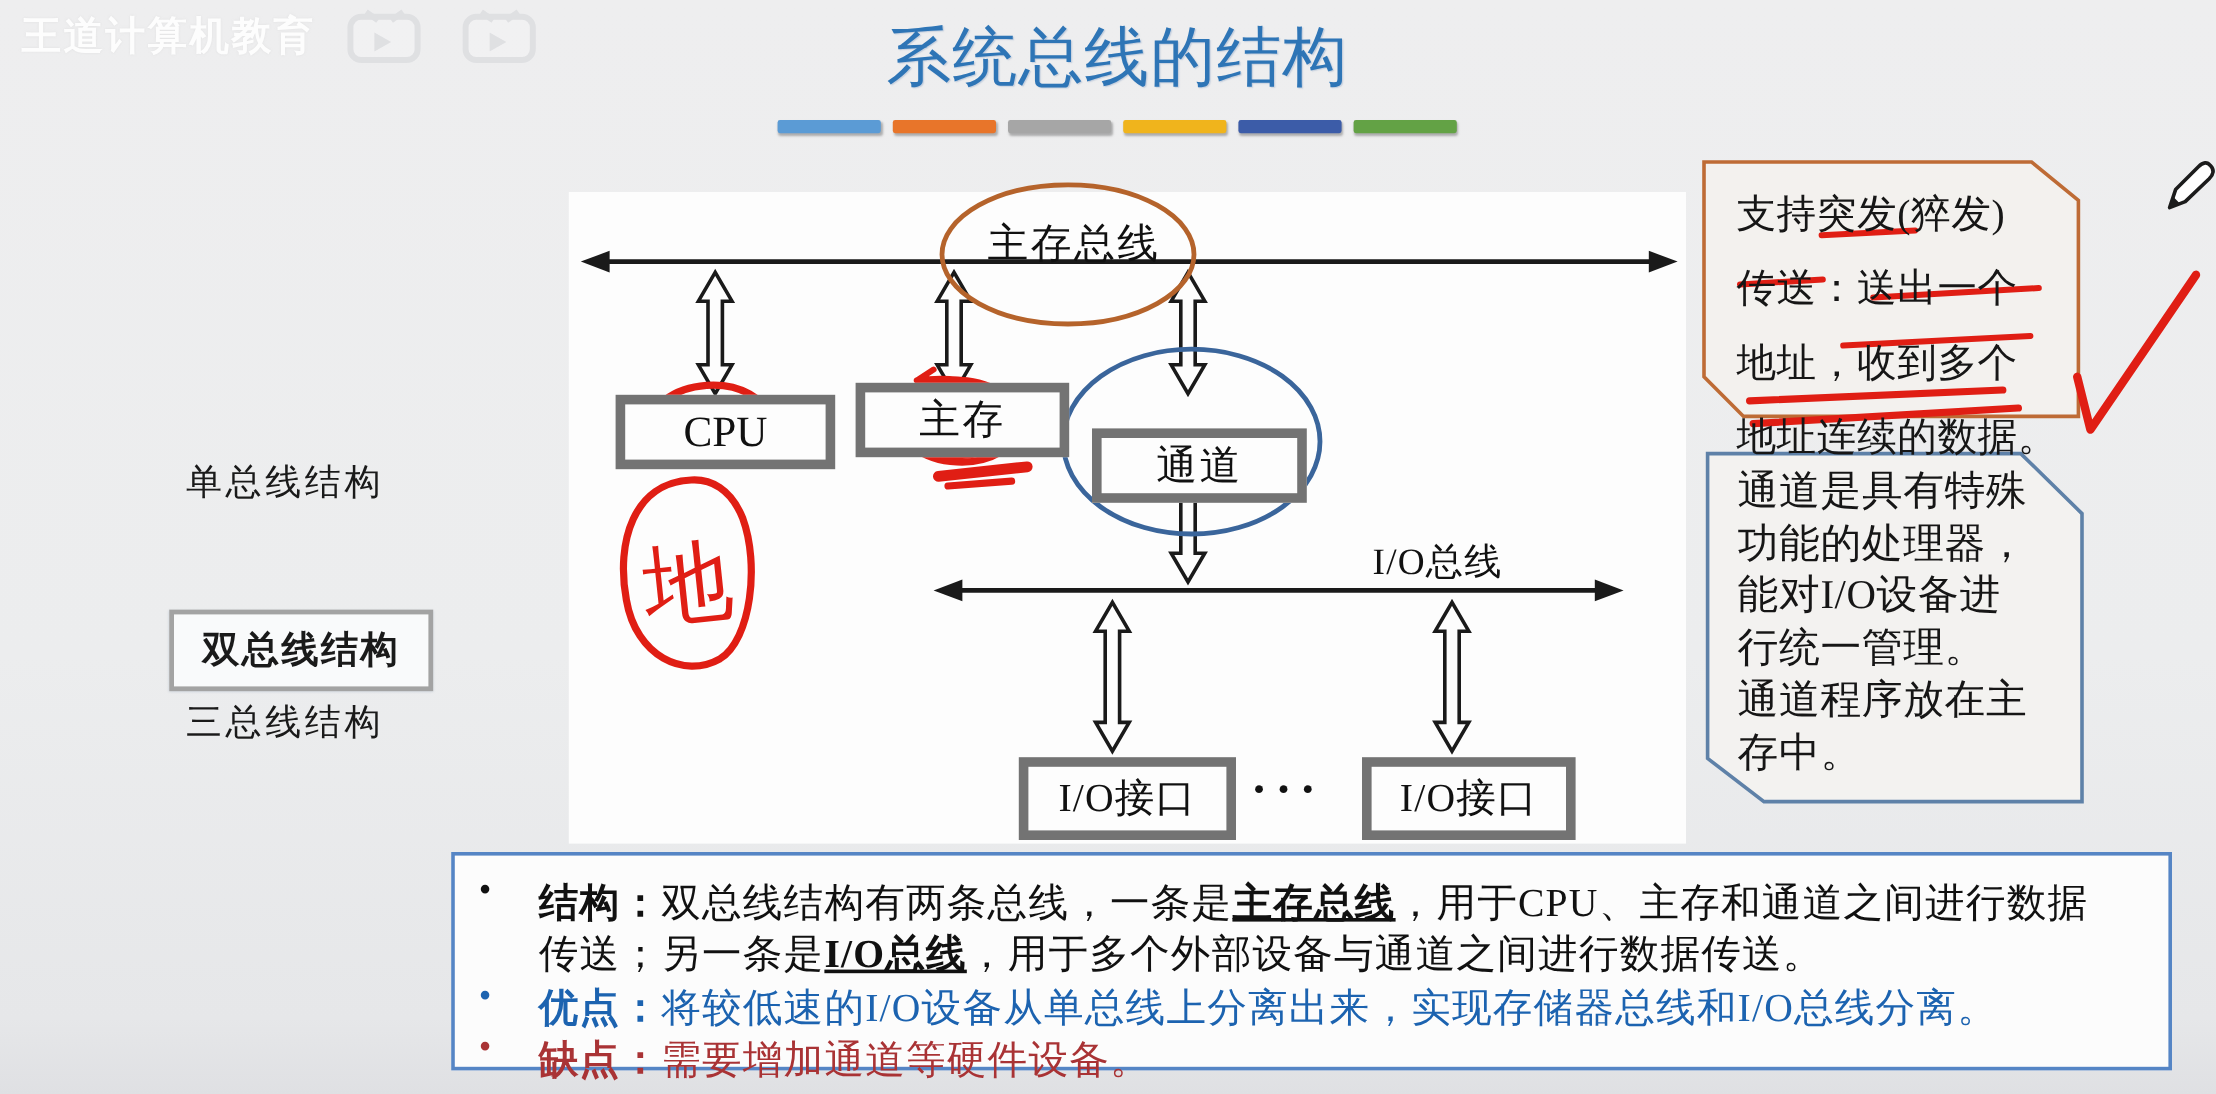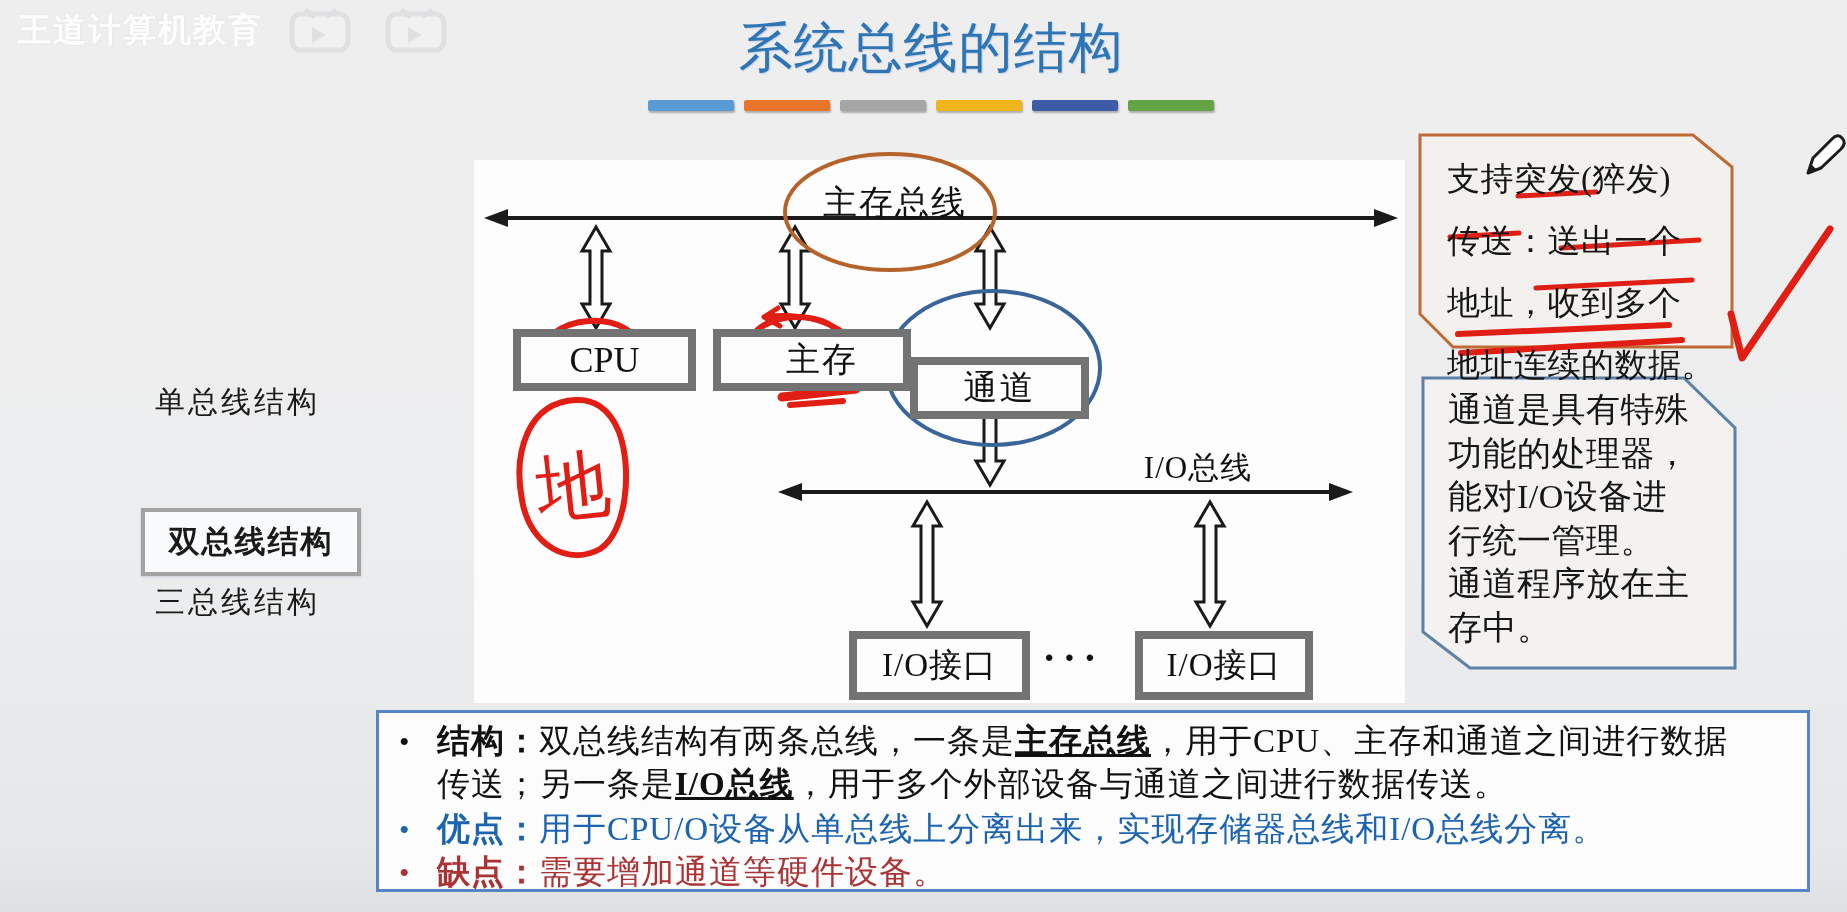--- a/index.html
+++ b/index.html
@@ -21,21 +21,21 @@
   #bars{left:648px;top:100px;display:flex;gap:10px;}
   #bars span{width:86px;height:11px;border-radius:2px;box-shadow:1px 2px 2px rgba(0,0,0,.28);}
   .bar-0{background:#5B9BD5;} .bar-1{background:#E8752A;} .bar-2{background:#A6A6A6;}
   .bar-3{background:#F0B41C;} .bar-4{background:#3C5CA8;} .bar-5{background:#63A245;}
   
   #panel{left:474px;top:160px;width:931px;height:543px;background:#fdfdfd;}
   
   .dbox{position:absolute;background:#fdfdfd;border:8px solid #737373;display:flex;
     align-items:center;justify-content:center;font-size:34px;letter-spacing:2px;}
   #box-cpu{left:513px;top:329px;width:167px;height:46px;font-size:36px;letter-spacing:0;}
-  #box-mem{left:713px;top:329px;width:162px;height:46px;padding-left:20px;}
+  #box-mem{left:713px;top:319px;width:162px;height:46px;}
   #box-chan{left:910px;top:329px;width:163px;height:46px;margin-top:28px;}
   #box-io1{left:849px;top:631px;width:165px;height:53px;font-size:33px;letter-spacing:1px;}
   #box-io2{left:1135px;top:631px;width:162px;height:53px;font-size:33px;letter-spacing:1px;}
   #dots{left:1038px;top:634px;width:70px;text-align:center;font-size:40px;font-weight:bold;letter-spacing:7px;color:#111;}
   
   #lbl-membus{left:815px;top:180px;width:160px;text-align:center;font-size:34px;letter-spacing:2px;}
   #lbl-iobus{left:1128px;top:447px;width:140px;text-align:center;font-size:31px;letter-spacing:1px;}
   
   .navitem{position:absolute;font-size:30px;letter-spacing:3px;color:#1a1a1a;}
   #nav-single{left:155px;top:382px;}
@@ -46,21 +46,21 @@
   
   .callout-text{position:absolute;font-size:33px;line-height:62px;white-space:pre-line;
     color:#161616;letter-spacing:0.5px;}
   #callout-burst-text{left:1447px;top:148px;width:278px;}
   #callout-chan-text{left:1448px;top:388px;width:280px;font-size:34px;line-height:43.5px;}
   
   #bottom-box{left:376px;top:710px;width:1434px;height:182px;background:#fcfcfc;
     border:3px solid #5585C5;box-sizing:border-box;}
   .brow{position:absolute;left:16px;display:flex;align-items:flex-start;}
   .bdot{width:38px;font-size:30px;line-height:43px;text-align:left;padding-left:4px;}
-  .btext{margin:0;font-size:33px;line-height:43px;white-space:pre-line;letter-spacing:1px;width:1360px;}
+  .btext{margin:12px;font-size:33px;line-height:43px;white-space:pre-line;letter-spacing:1px;width:1360px;}
   #brow-0{top:7px;} #brow-1{top:95px;} #brow-2{top:138px;}
   #brow-0 .bdot,#brow-0 .btext{color:#111;}
   #brow-1 .bdot,#brow-1 .btext{color:#1C63B0;}
   #brow-2 .bdot,#brow-2 .btext{color:#A93335;}
   .blabel{font-weight:bold;}
   .bu{font-weight:bold;text-decoration:underline;}
   svg{position:absolute;left:0;top:0;}
 </style>
 </head>
 <body>
@@ -178,19 +178,19 @@
 存中。</div>
 
 <div class="abs" id="bottom-box">
   <div class="brow" id="brow-0">
     <span class="bdot">•</span>
     <p class="btext"><span class="blabel">结构：</span><span>双总线结构有两条总线，一条是</span><span class="bu">主存总线</span><span>，用于CPU、主存和通道之间进行数据
 传送；另一条是</span><span class="bu">I/O总线</span><span>，用于多个外部设备与通道之间进行数据传送。</span></p>
   </div>
   <div class="brow" id="brow-1">
     <span class="bdot">•</span>
-    <p class="btext"><span class="blabel">优点：</span><span>用于CPU/O设备从单总线上分离出来，实现存储器总线和I/O总线分离。</span></p>
+    <p class="btext"><span class="blabel">优点：</span><span>将较低速的I/O设备从单总线上分离出来，实现存储器总线和I/O总线分离。</span></p>
   </div>
   <div class="brow" id="brow-2">
     <span class="bdot">•</span>
     <p class="btext"><span class="blabel">缺点：</span><span>需要增加通道等硬件设备。</span></p>
   </div>
 </div>
 
 </body></html>

